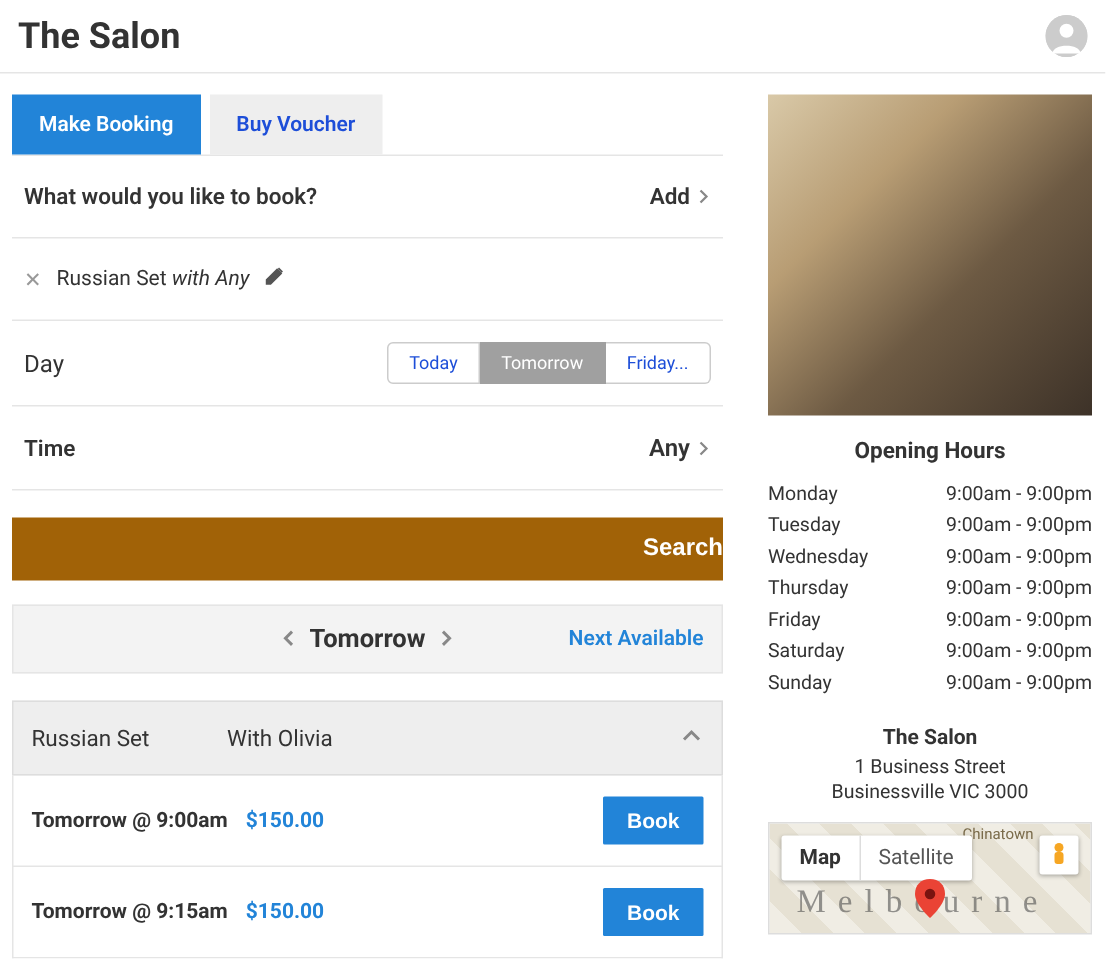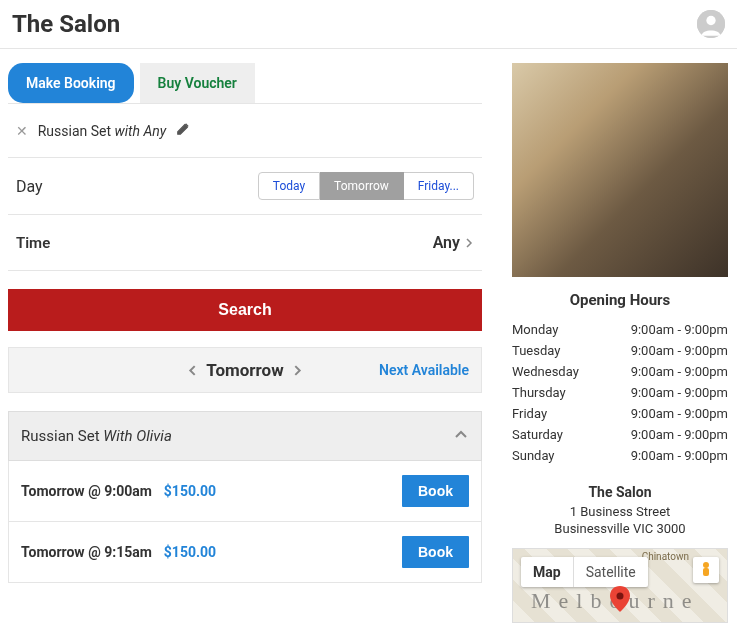--- a/index.html
+++ b/index.html
@@ -7,49 +7,49 @@
 .header { display: flex; justify-content: space-between; align-items: center; padding: 10px 12px; border-bottom: 1px solid #e5e5e5; }
 .header h1 { font-size: 24px; font-weight: 700; color: #333; }
 .avatar { width: 28px; height: 28px; border-radius: 50%; background: #ccc; display: flex; align-items: center; justify-content: center; }
 .avatar svg { width: 28px; height: 28px; }
 .content { display: flex; padding: 14px 8px 0 8px; gap: 30px; }
 .left { flex: 0 0 474px; }
 .right { flex: 0 0 216px; }
 .welcome { font-size: 14px; margin-bottom: 18px; }
 .tabs { display: flex; gap: 6px; border-bottom: 1px solid #e5e5e5; }
 .tab { padding: 12px 18px; font-size: 14px; font-weight: 600; cursor: pointer; }
-.tab.primary { background: #2284d8; color: #fff; border-radius: 15px; }
-.tab.secondary { background: #eee; color: #15803d; }
+.tab.primary { background: #2284d8; color: #fff; }
+.tab.secondary { background: #eee; color: #1d4ed8; }
 .section-row { display: flex; justify-content: space-between; align-items: center; padding: 18px 8px; border-bottom: 1px solid #e5e5e5; }
 .section-row .label { font-weight: 600; font-size: 15px; color: #333; }
 .add-link { display: flex; align-items: center; gap: 4px; font-weight: 600; color: #333; font-size: 15px; cursor: pointer; }
 .chevron { display: inline-block; }
 .chevron svg { width: 10px; height: 10px; }
 .service-row { display: flex; align-items: center; gap: 10px; padding: 18px 8px; border-bottom: 1px solid #e5e5e5; font-size: 14px; }
 .close-x { color: #999; cursor: pointer; font-size: 14px; }
 .service-with { font-style: italic; }
 .pencil { color: #666; cursor: pointer; }
 .pencil svg { width: 14px; height: 14px; }
 .day-row { display: flex; justify-content: space-between; align-items: center; padding: 14px 8px; border-bottom: 1px solid #e5e5e5; }
 .day-toggle { display: flex; }
 .day-toggle .opt { padding: 6px 14px; font-size: 12px; border: 1px solid #ccc; cursor: pointer; background: #fff; color: #1d4ed8; }
 .day-toggle .opt:first-child { border-radius: 4px 0 0 4px; }
 .day-toggle .opt:last-child { border-radius: 0 4px 4px 0; }
 .day-toggle .opt.selected { background: #a0a0a0; color: #fff; border-color: #a0a0a0; }
 .day-toggle .opt + .opt { border-left: none; }
 .time-any { display: flex; align-items: center; gap: 4px; font-weight: 600; cursor: pointer; }
-.search-btn { width: 100%; background: #b91c1c; color: #fff; text-align: center; padding: 12px 0; font-size: 16px; font-weight: 600; border: none; cursor: pointer; margin-top: 18px; }
+.search-btn { width: 100%; background: #a16207; color: #fff; text-align: right; padding: 12px 0; font-size: 16px; font-weight: 600; border: none; cursor: pointer; margin-top: 18px; }
 .date-nav { display: flex; align-items: center; justify-content: center; position: relative; background: #f3f3f3; padding: 12px 10px; margin-top: 16px; border: 1px solid #e5e5e5; }
 .date-nav .center { display: flex; align-items: center; gap: 8px; font-size: 17px; font-weight: 700; }
 .date-nav .nav-arrow { color: #888; cursor: pointer; }
 .date-nav .nav-arrow svg { width: 11px; height: 11px; }
 .next-avail { position: absolute; right: 12px; color: #2284d8; font-weight: 600; font-size: 14px; cursor: pointer; }
 .result-header { display: flex; justify-content: space-between; align-items: center; background: #eee; border: 1px solid #ddd; padding: 14px 12px; margin-top: 18px; }
 .result-header .title { font-size: 15px; }
-.result-header .title .with { font-style: italic; font-weight: 400; }
+.result-header .title .with { font-weight: 400; margin-left: 48px; }
 .collapse-chevron { color: #888; }
 .collapse-chevron svg { width: 16px; height: 16px; }
 .slot-row { display: flex; justify-content: space-between; align-items: center; padding: 14px 12px; border: 1px solid #e5e5e5; border-top: none; }
 .slot-row .left-part { display: flex; gap: 12px; align-items: baseline; font-size: 14px; }
 .slot-row .when { font-weight: 700; }
 .slot-row .price { color: #2284d8; font-weight: 700; }
 .book-btn { background: #2284d8; color: #fff; border: none; padding: 8px 16px; font-size: 14px; font-weight: 600; cursor: pointer; border-radius: 1px; margin-left: 36px; }
 .salon-img { width: 216px; height: 214px; background: linear-gradient(135deg, #d9c9a8 0%, #b89d74 30%, #6d5a43 60%, #3d3228 100%); position: relative; overflow: hidden; }
 .hours-title { text-align: center; font-weight: 700; font-size: 15px; margin-top: 14px; margin-bottom: 10px; }
 .hours-row { display: flex; justify-content: space-between; font-size: 13px; padding: 3px 0; }
@@ -81,20 +81,29 @@
 </div>
 
 <div class="content">
   <div class="left">
 
     <div class="tabs">
       <div class="tab primary">Make Booking</div>
       <div class="tab secondary">Buy Voucher</div>
     </div>
 
+    <div class="section-row">
+      <span class="label">What would you like to book?</span>
+      <span class="add-link">
+        <span>Add</span>
+        <span class="chevron"><svg viewBox="0 0 10 10">
+              <path d="M3 1 L7 5 L3 9" stroke="#888" stroke-width="1.5" fill="none"></path>
+            </svg></span>
+      </span>
+    </div>
 
     <div class="service-row">
       <span class="close-x">✕</span>
       <span><span>Russian Set</span> <span class="service-with">with Any</span></span>
       <span class="pencil"><svg viewBox="0 0 16 16">
             <path d="M2 14 L2 11 L10 3 L13 6 L5 14 Z M11 2 L14 5" stroke="#555" stroke-width="1.3" fill="#555"></path>
           </svg></span>
     </div>
 
     <div class="day-row">

